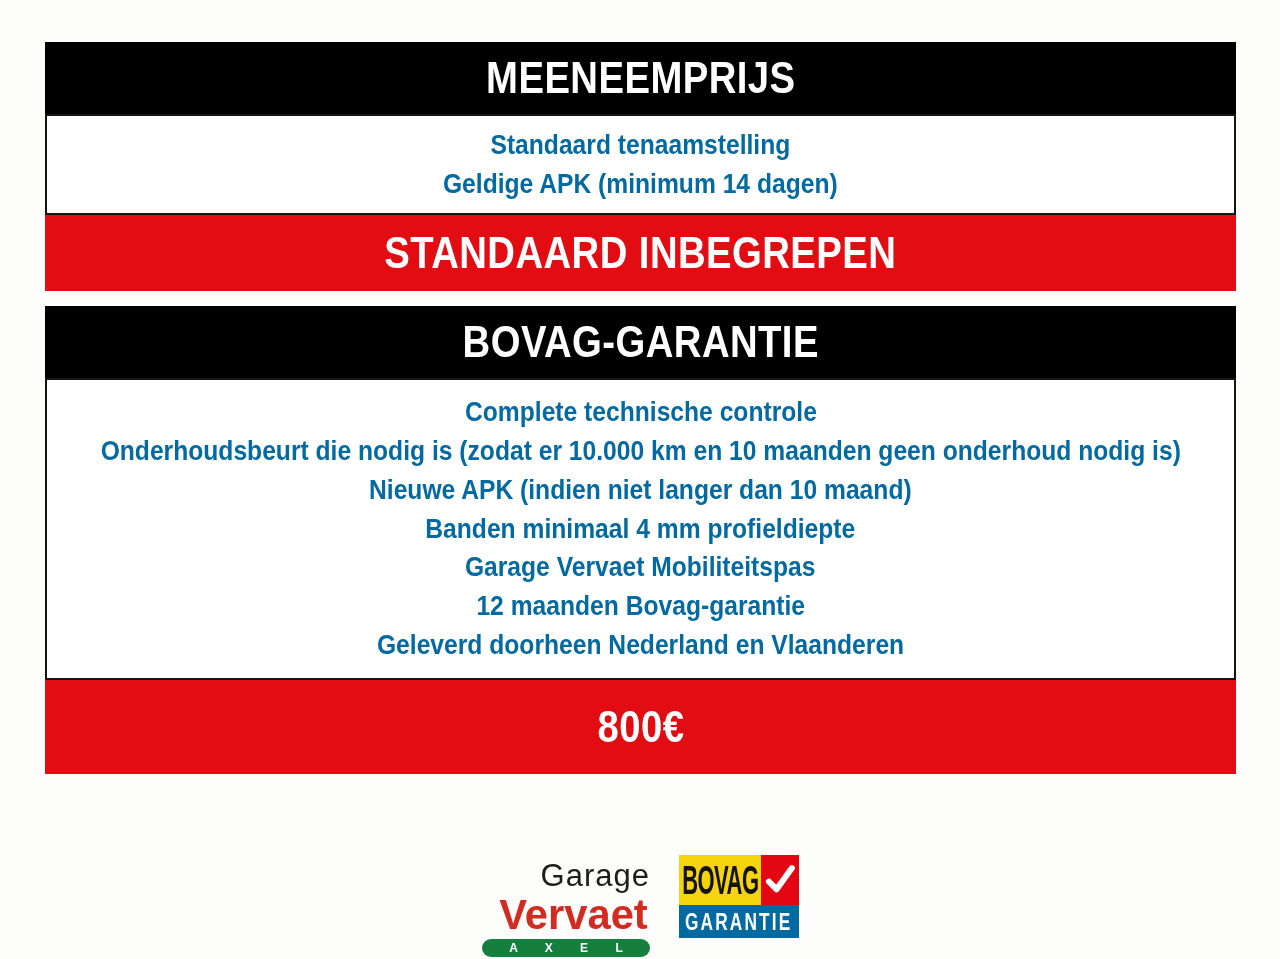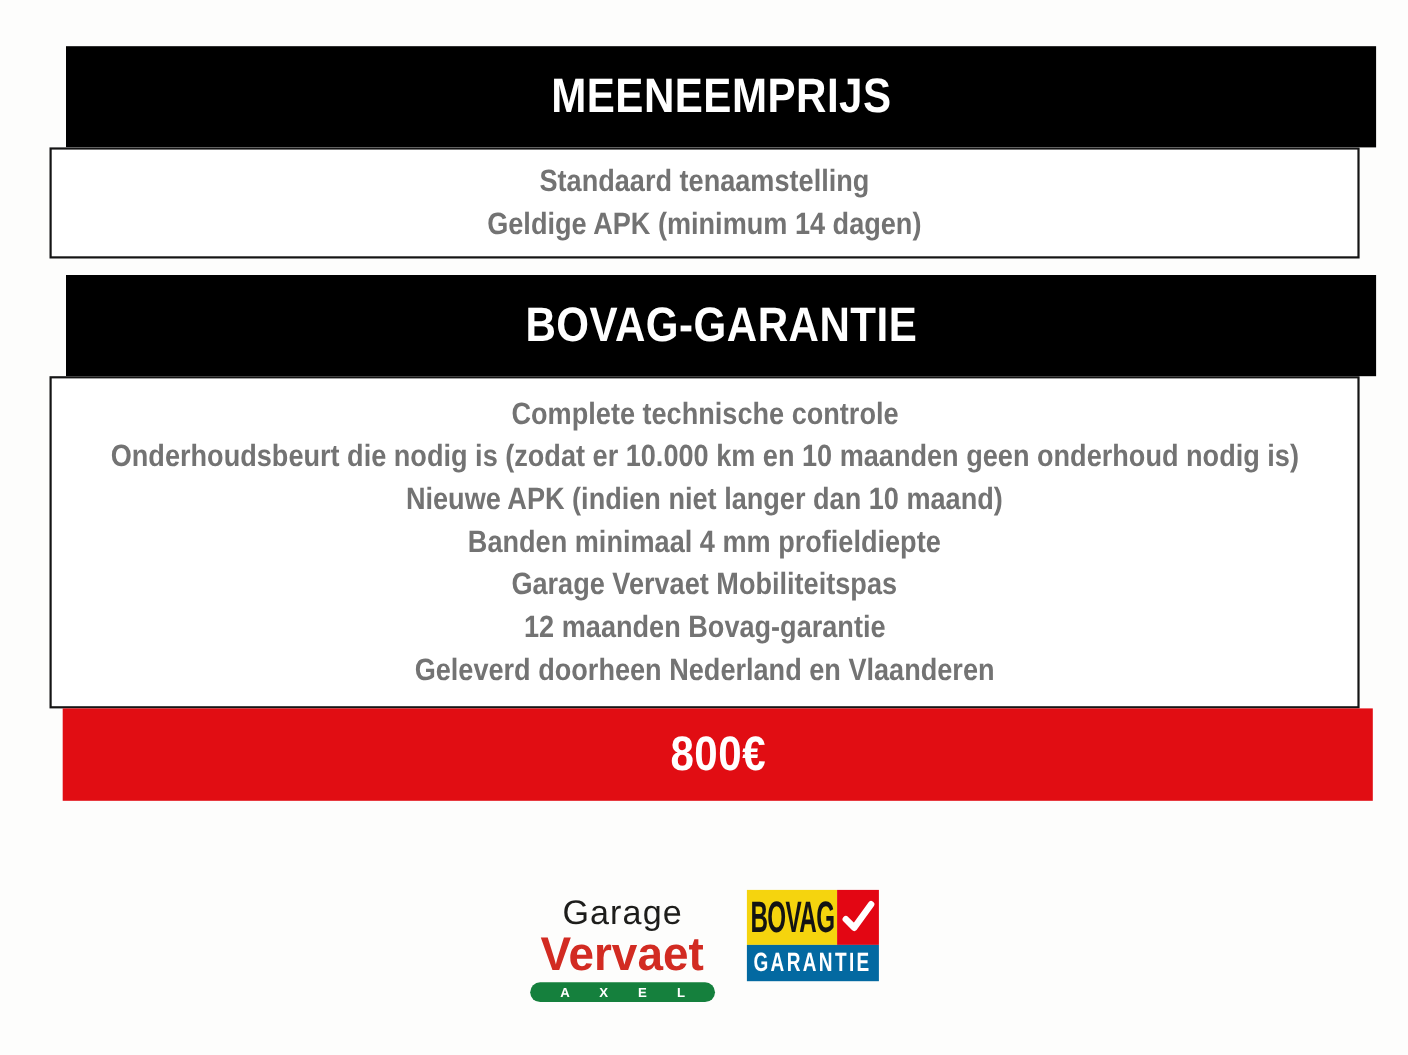--- a/index.html
+++ b/index.html
@@ -18,64 +18,64 @@
   }
   .poster {
     width: 1191px;
     margin: 42px 0 0 45px;
   }
   .banner {
     width: 100%;
     display: flex; align-items: center; justify-content: center;
     color: #ffffff;
   }
-  .banner.black { background: var(--black, #000); height: 92px; margin-left: 15px; }
+  .banner.black { background: var(--black, #000); height: 72px; }
   .banner.red   { background: var(--banner_red, #E10D13); }
   .banner-title {
     font-size: 44px; font-weight: 700;
     display: inline-block;
     transform: scaleX(0.87);
     transform-origin: center;
     white-space: nowrap;
     letter-spacing: 0.5px;
   }
   .whitebox {
     width: 100%;
     background: #ffffff;
     border: 2px solid #141414;
     display: flex; flex-direction: column;
     align-items: center; justify-content: center;
   }
   .whitebox .line {
     line-height: 38.8px;
     font-size: 28px; font-weight: 700;
-    color: #737373;
+    color: #0369a1;
     text-align: center;
     white-space: nowrap;
   }
   .whitebox .line > span {
     display: inline-block;
     transform: scaleX(0.88);
     transform-origin: center;
   }
   .box1 { height: 101px; }
   .redband1 { height: 76px; }
   .gap { height: 15px; }
   .box2 { height: 302px; }
-  .redband2 { height: 84px; margin-left: 12px; }
+  .redband2 { height: 94px; }
 
   
   .footer {
     margin-top: 42px;
     display: flex; justify-content: center; align-items: flex-end;
     gap: 29px;
   }
   .garage-logo {
     width: 168px;
-    display: flex; flex-direction: column; align-items: center; margin-top: 44px;
+    display: flex; flex-direction: column; align-items: flex-end; margin-top: 44px;
   }
   .garage-top {
     font-size: 31px; font-weight: 400; color: #1d1d1b;
     letter-spacing: 1px; line-height: 32px;
   }
   .garage-main {
     font-size: 43px; font-weight: 700; color: var(--vervaet_red, #D22B22);
     line-height: 44px; letter-spacing: 0px;
     transform: scaleX(0.97); transform-origin: center;
   }
@@ -134,20 +134,23 @@
 
   <div class="whitebox box1">
     <div class="line">
       <span>Standaard tenaamstelling</span>
     </div>
     <div class="line">
       <span>Geldige APK (minimum 14 dagen)</span>
     </div>
   </div>
 
+  <div class="banner red redband1">
+    <span class="banner-title">STANDAARD INBEGREPEN</span>
+  </div>
 
   <div class="gap"></div>
 
   <div class="banner black">
     <span class="banner-title">BOVAG-GARANTIE</span>
   </div>
 
   <div class="whitebox box2">
     <div class="line">
       <span>Complete technische controle</span>

